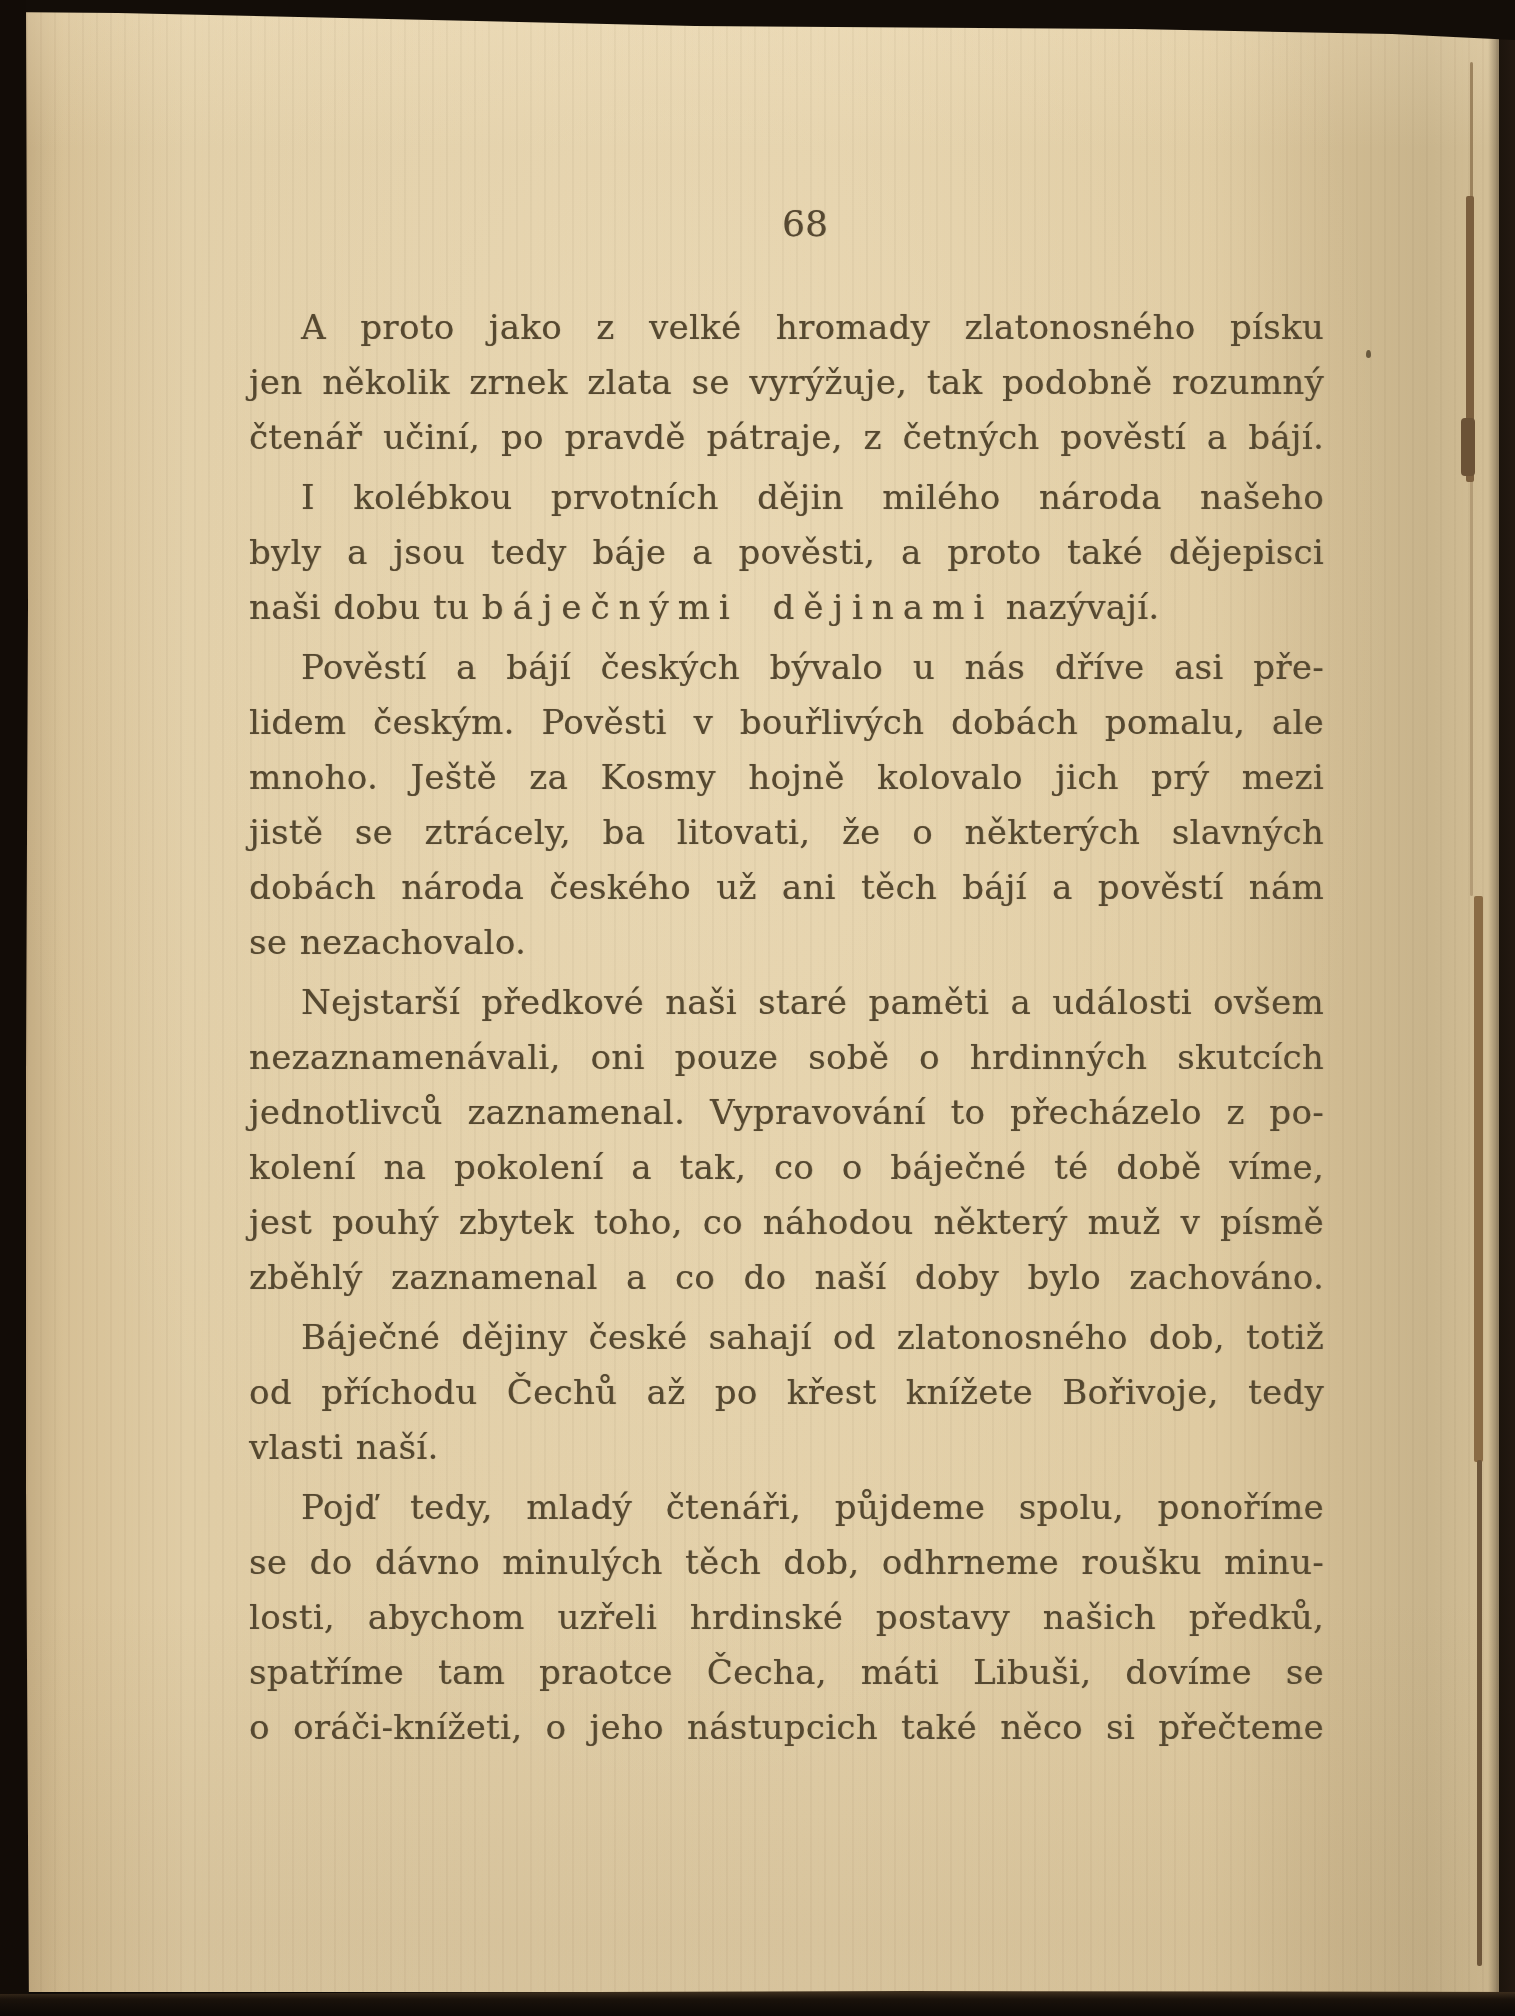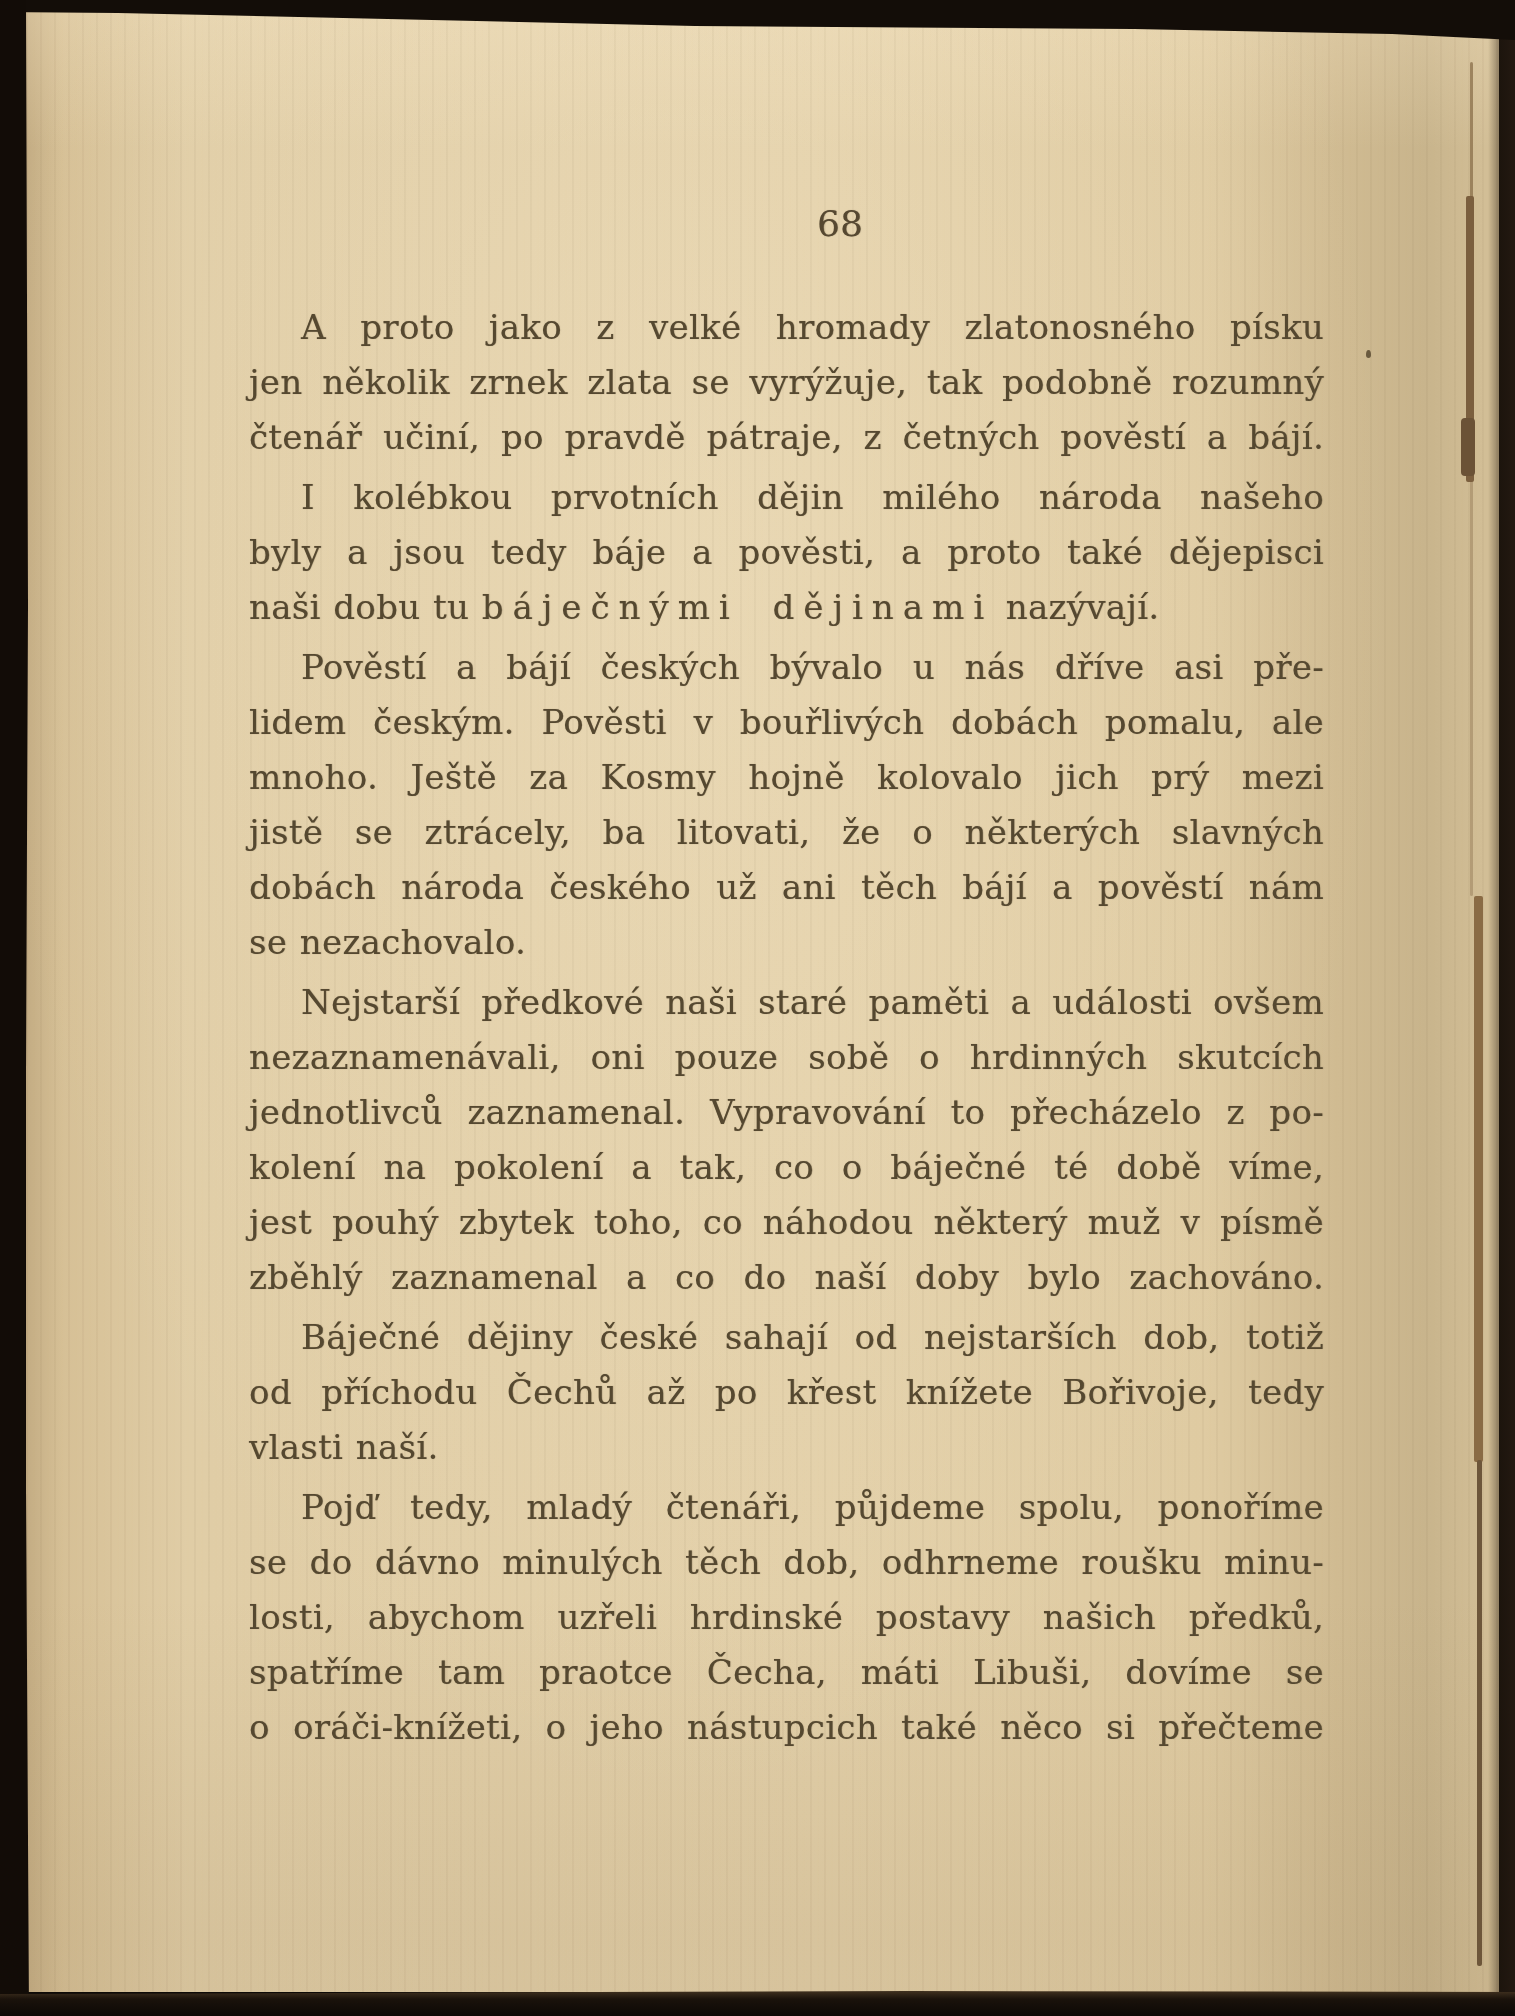--- a/index.html
+++ b/index.html
@@ -46,21 +46,21 @@
   
   .edge-line{position:absolute;z-index:2;border-radius:2px;}
   .seg1{left:1444px;top:52px;width:3px;height:140px;background:#8a6f4a;opacity:.75;}
   .seg2{left:1440px;top:186px;width:8px;height:286px;background:#7b5f3e;}
   .segblob{left:1435px;top:408px;width:14px;height:58px;background:#6b5236;border-radius:4px;}
   .segfaint{left:1444px;top:466px;width:3px;height:420px;background:rgba(125,98,64,.35);}
   .seg3{left:1448px;top:886px;width:9px;height:566px;background:#8a6b44;}
   .seg4{left:1451px;top:1450px;width:5px;height:506px;background:#6d563a;}
   
   .page-number{
-    position:absolute;left:764px;top:196px;width:100px;
+    position:absolute;left:729px;top:196px;width:100px;
     font-size:36px;line-height:1;text-align:center;color:#564831;
     text-shadow:.4px .4px .8px rgba(86,72,49,.55);
   }
   .text-block{
     position:absolute;left:202px;top:290px;width:1075px;
     font-size:34px;line-height:55px;color:#554830;
     letter-spacing:.3px;word-spacing:1.5px;
     text-shadow:.4px .4px .8px rgba(85,72,48,.5);
     margin-left:21px;
   }
@@ -104,21 +104,21 @@
         </div>
         <div class="paragraph">
           <div class="line indent fill"><span class="seg">Nejstarší předkové naši staré paměti a události ovšem</span></div>
           <div class="line fill"><span class="seg">nezaznamenávali, oni pouze sobě o hrdinných skutcích</span></div>
           <div class="line fill"><span class="seg">jednotlivců zaznamenal. Vypravování to přecházelo z po-</span></div>
           <div class="line fill"><span class="seg">kolení na pokolení a tak, co o báječné té době víme,</span></div>
           <div class="line fill"><span class="seg">jest pouhý zbytek toho, co náhodou některý muž v písmě</span></div>
           <div class="line fill"><span class="seg">zběhlý zaznamenal a co do naší doby bylo zachováno.</span></div>
         </div>
         <div class="paragraph">
-          <div class="line indent fill"><span class="seg">Báječné dějiny české sahají od nejstarších dob, totiž</span></div>
+          <div class="line indent fill"><span class="seg">Báječné dějiny české sahají od zlatonosného dob, totiž</span></div>
           <div class="line fill"><span class="seg">od příchodu Čechů až po křest knížete Bořivoje, tedy</span></div>
           <div class="line loose"><span class="seg">vlasti naší.</span></div>
         </div>
         <div class="paragraph">
           <div class="line indent fill"><span class="seg">Pojď tedy, mladý čtenáři, půjdeme spolu, ponoříme</span></div>
           <div class="line fill"><span class="seg">se do dávno minulých těch dob, odhrneme roušku minu-</span></div>
           <div class="line fill"><span class="seg">losti, abychom uzřeli hrdinské postavy našich předků,</span></div>
           <div class="line fill"><span class="seg">spatříme tam praotce Čecha, máti Libuši, dovíme se</span></div>
           <div class="line fill"><span class="seg">o oráči-knížeti, o jeho nástupcich také něco si přečteme</span></div>
         </div>

